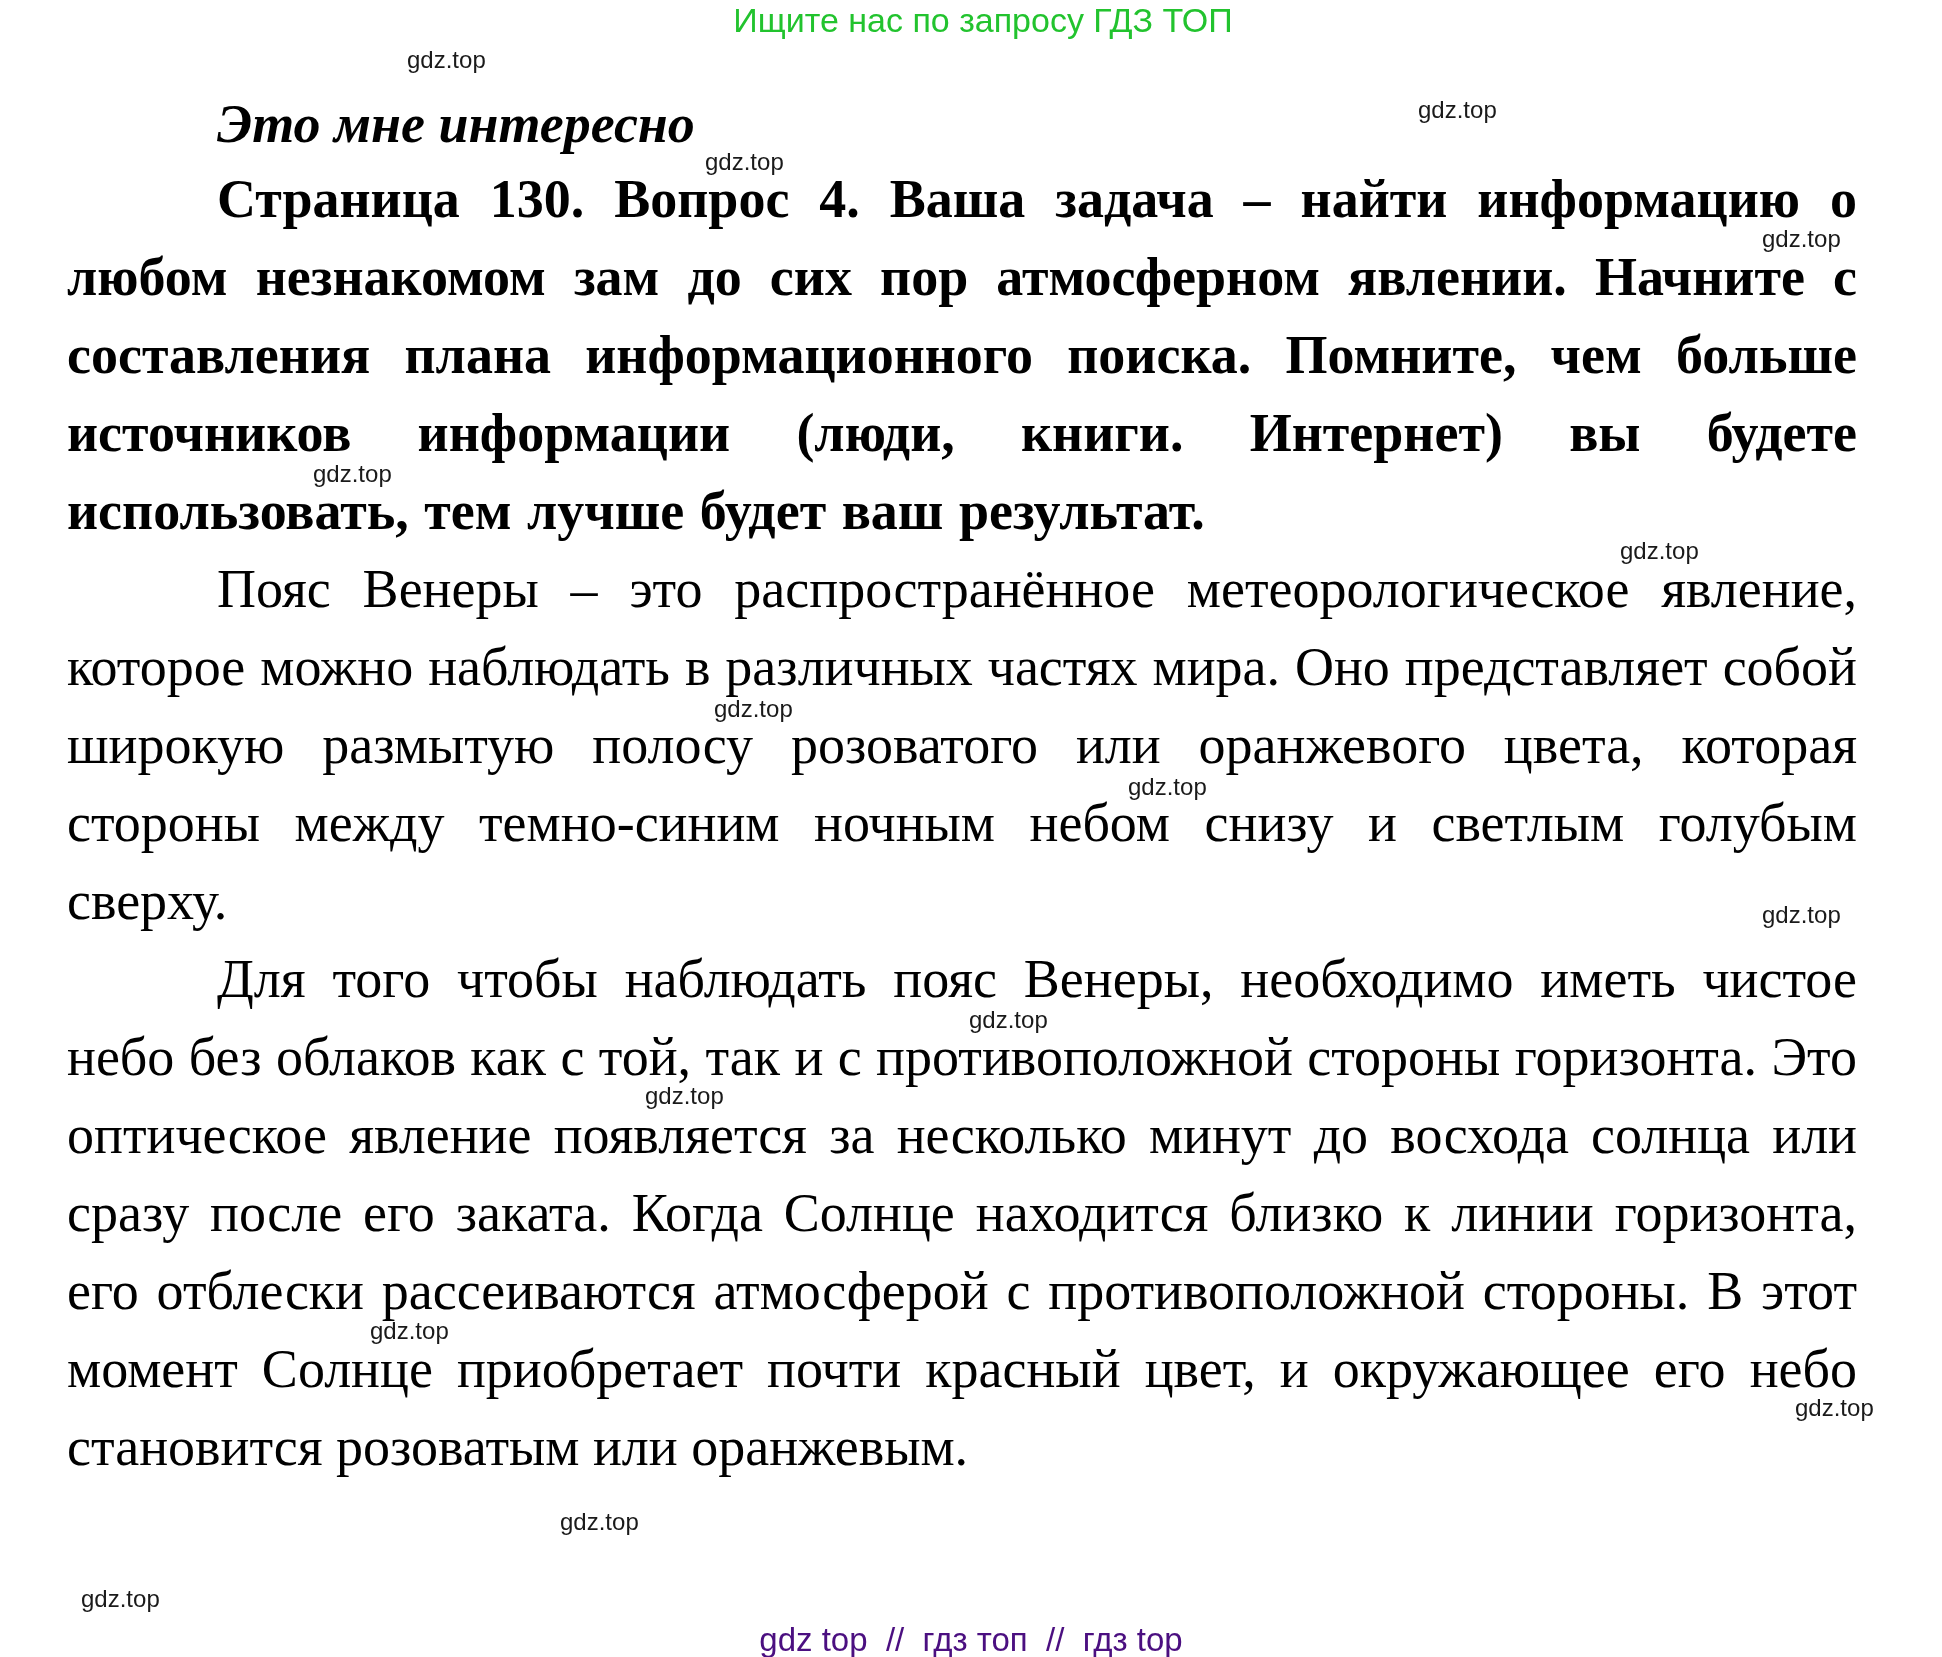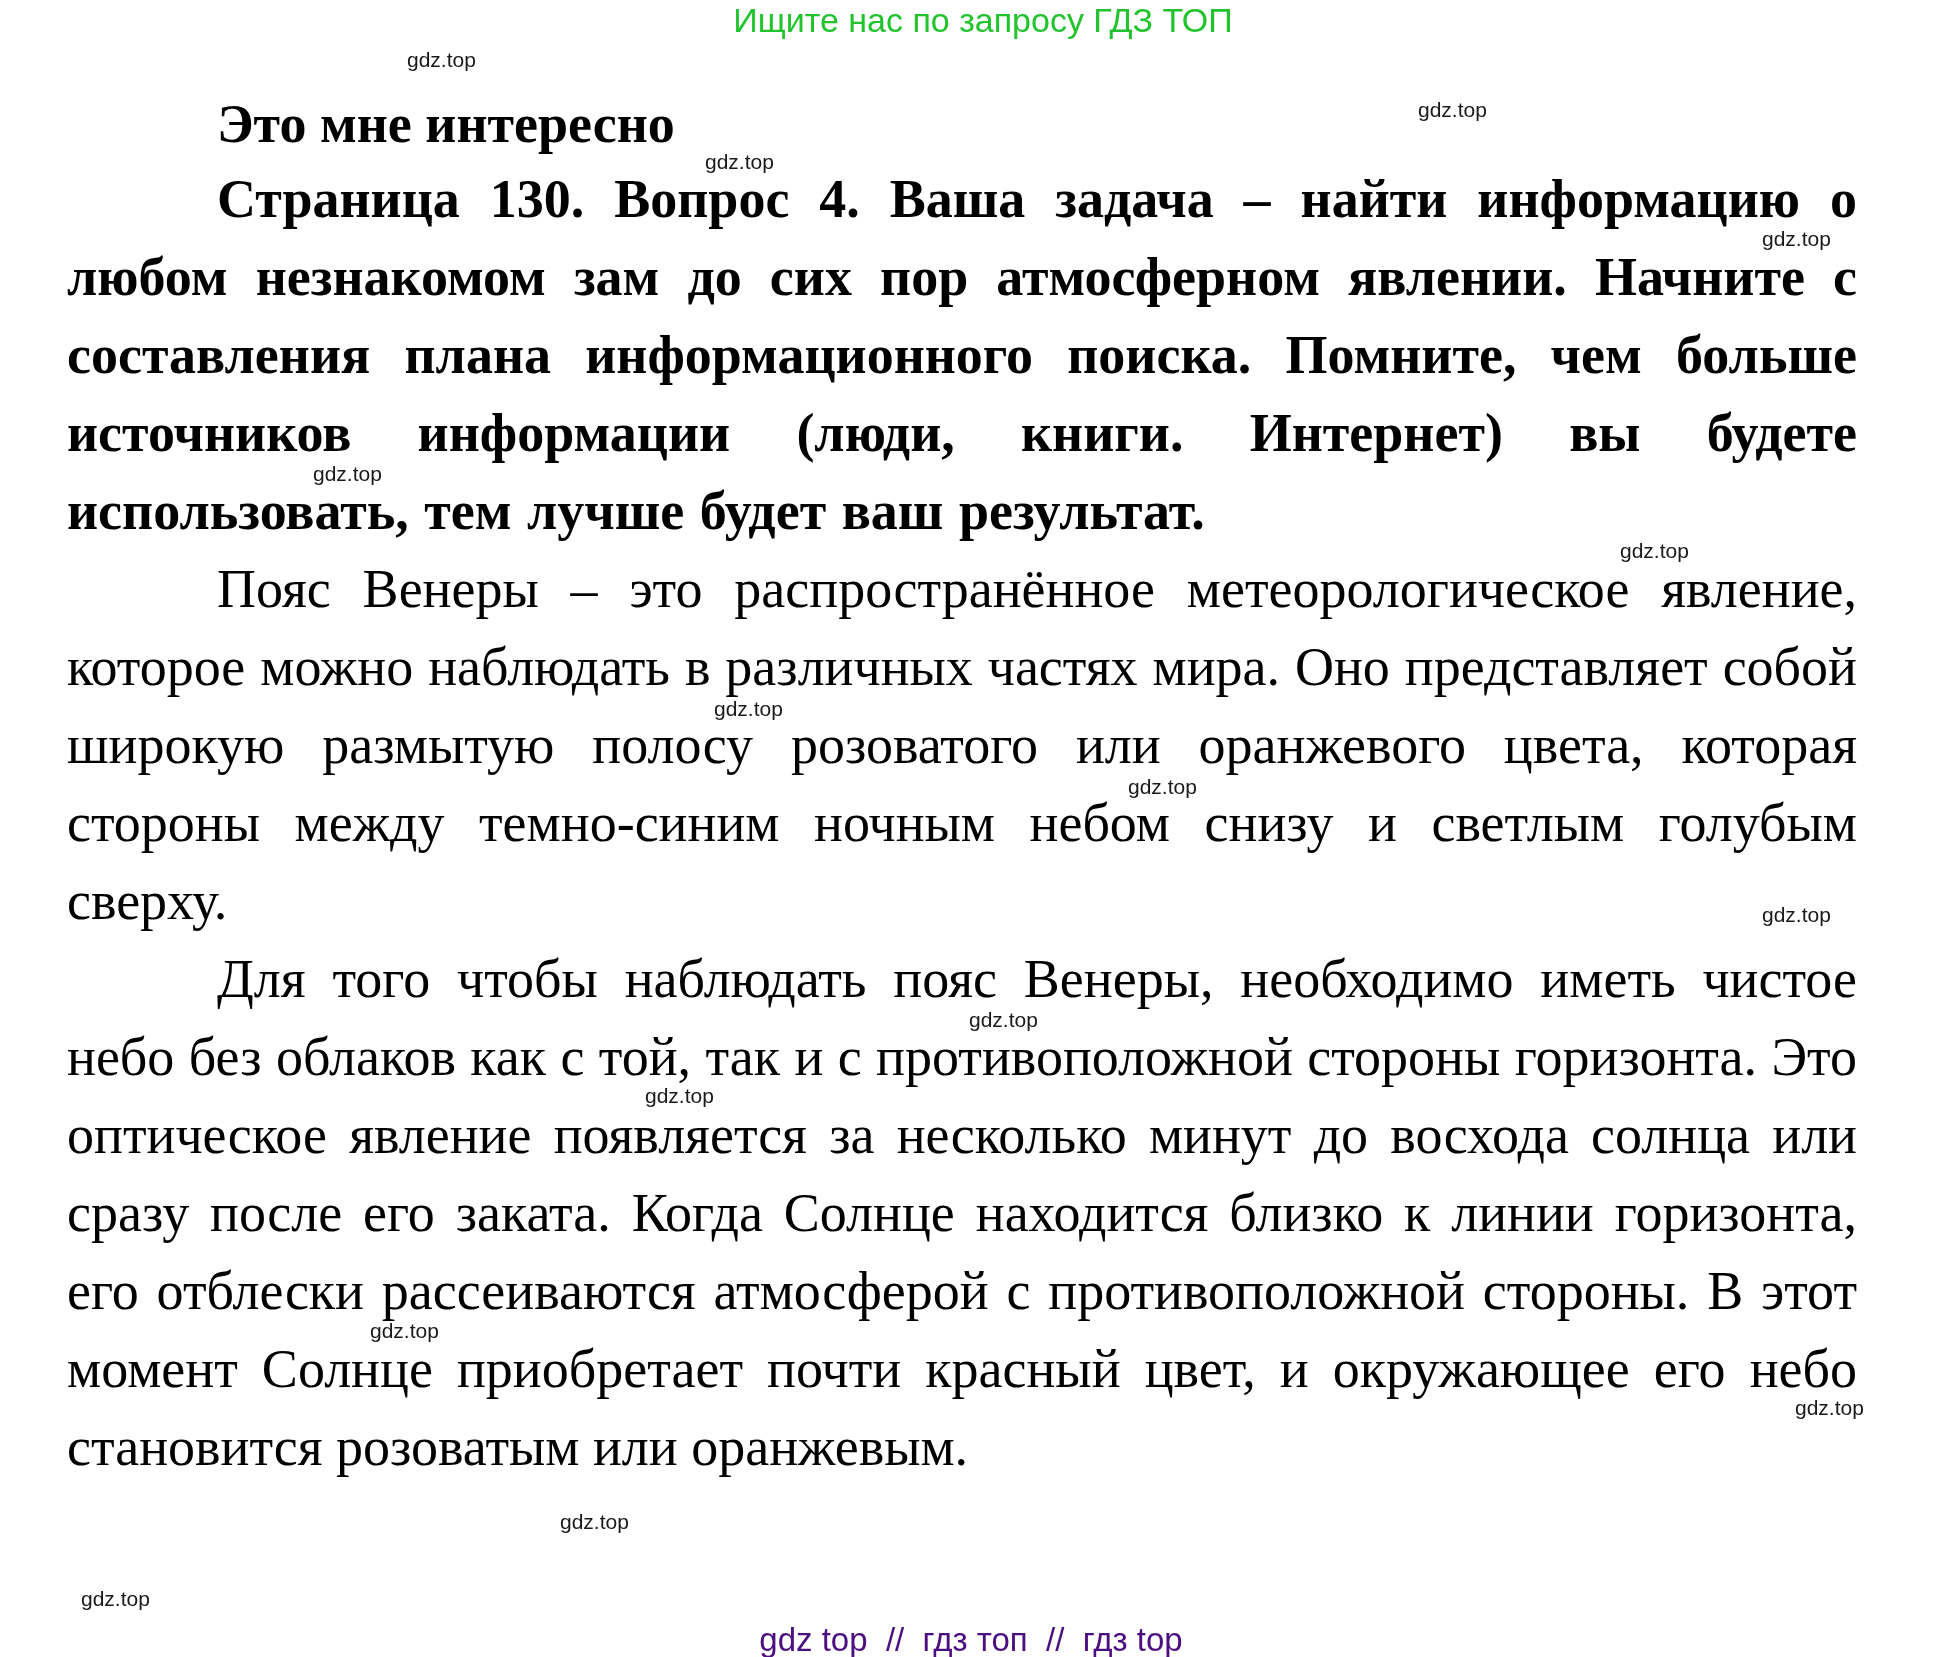--- a/index.html
+++ b/index.html
@@ -32,41 +32,42 @@
       width: 1790px;
       font-family: "Liberation Serif", serif;
       color: #000000;
     }
     .section-title {
       font-weight: bold;
       font-size: 54px;
       line-height: 72px;
       padding-left: 150px;
       margin: 0;
+      font-style: italic;
     }
     .question {
       font-weight: bold;
       font-size: 54px;
       line-height: 78px;
       text-align: justify;
       text-indent: 150px;
       margin: 0;
       word-spacing: 2px;
     }
     .para {
       font-size: 54px;
       line-height: 78px;
       text-align: justify;
       text-indent: 150px;
       margin: 0;
     }
     .watermark {
       position: absolute;
       font-family: "Liberation Sans", sans-serif;
-      font-size: 21px;
+      font-size: 24px;
       color: #1a1a1a;
       line-height: 32px;
       white-space: nowrap;
     }
     .footer {
       position: absolute;
       top: 1620px;
       left: 0;
       width: 1942px;
       text-align: center;

